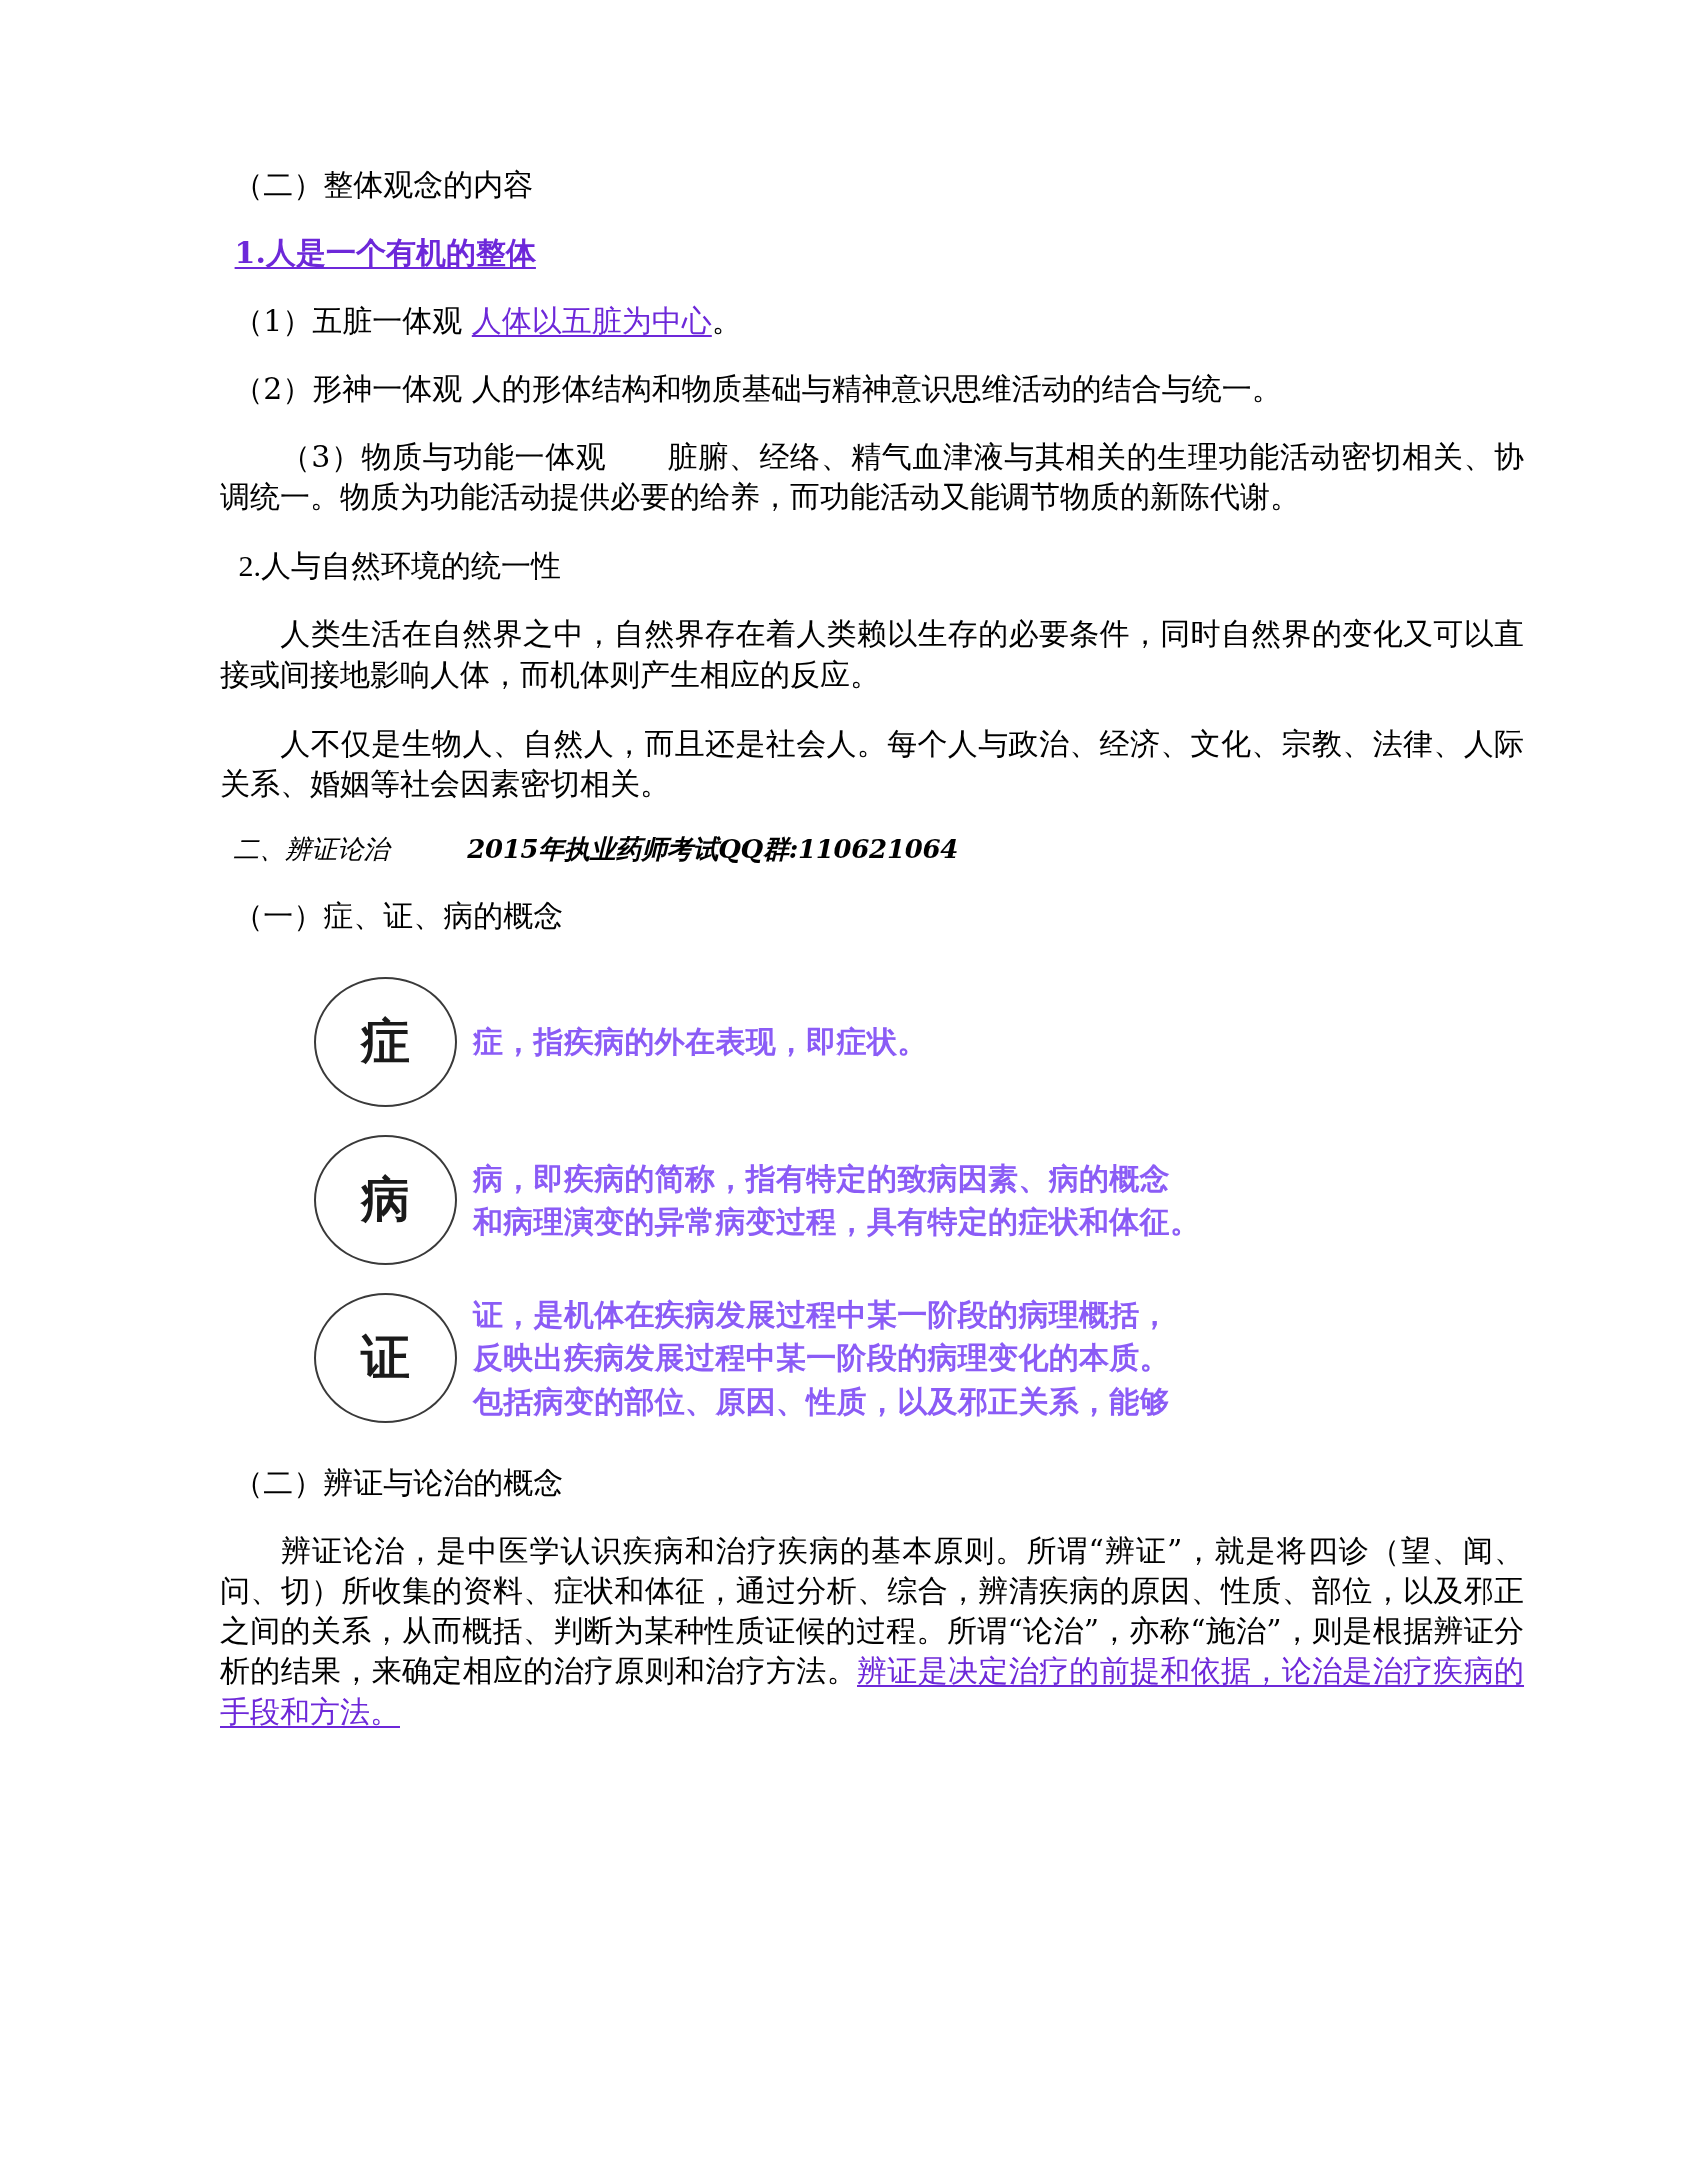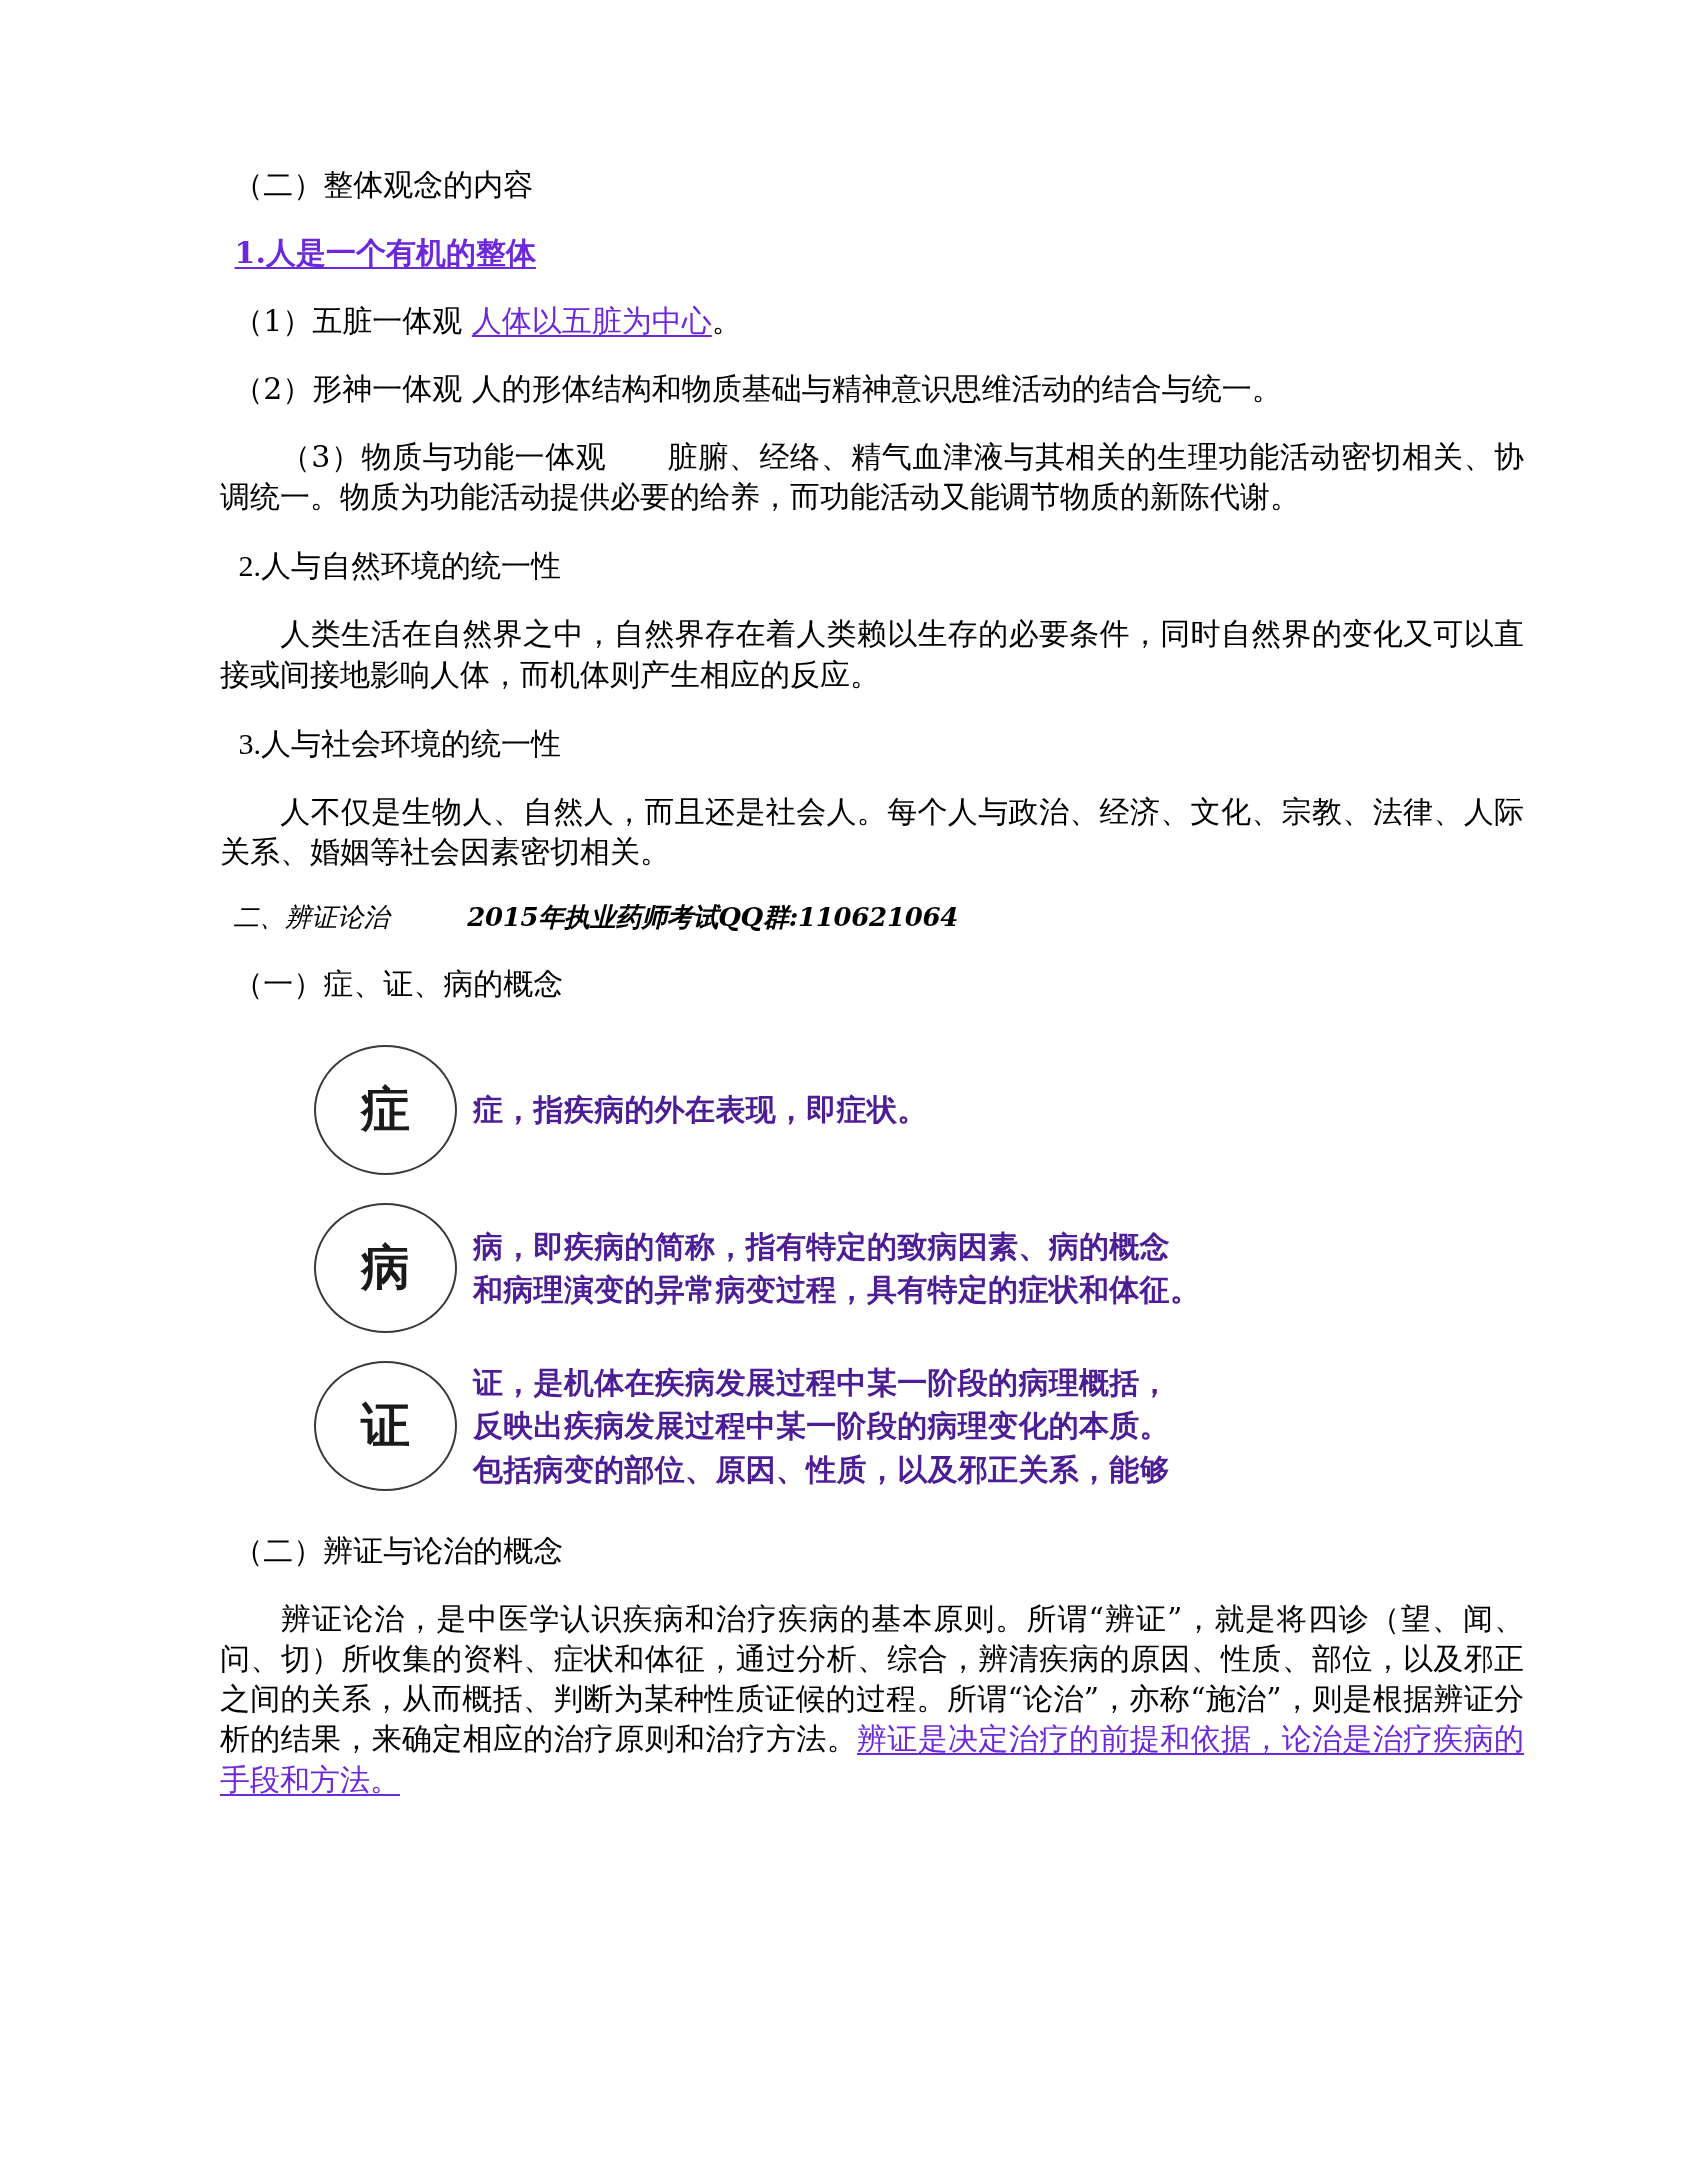--- a/index.html
+++ b/index.html
@@ -106,21 +106,21 @@
     font-weight: bold;
     color: #1a1a1a;
     line-height: 1;
     letter-spacing: 0;
   }
   .dg-text {
     font-family: "DejaVu Sans", "Liberation Sans", sans-serif;
     font-weight: bold;
     font-size: 30px;
     line-height: 1.44;
-    color: #4c1d95;
+    color: #8b5cf6;
     letter-spacing: 0.3px;
   }
   .dg-text div { white-space: nowrap; }
 
   .dg-row.r2 .dg-circle { margin-left: 94px; }
   .dg-row.r3 .dg-circle { margin-left: 94px; }
 </style>
 </head>
 <body>
 
@@ -134,21 +134,20 @@
     <p class="p-head"><span>（1）五脏一体观 </span><span class="red-u">人体以五脏为中心</span><span>。</span></p>
 
     <p class="p-head">（2）形神一体观 人的形体结构和物质基础与精神意识思维活动的结合与统一。</p>
 
     <p class="p-body"><span class="ind"></span><span>（3）物质与功能一体观　　脏腑、经络、精气血津液与其相关的生理功能活动密切相关、协调统一。物质为功能活动提供必要的给养，而功能活动又能调节物质的新陈代谢。</span></p>
 
     <p class="p-sub">2.人与自然环境的统一性</p>
 
     <p class="p-body"><span class="ind"></span><span>人类生活在自然界之中，自然界存在着人类赖以生存的必要条件，同时自然界的变化又可以直接或间接地影响人体，而机体则产生相应的反应。</span></p>
 
-    <p class="p-sub">3.人与社会环境的统一性</p>
 
     <p class="p-body"><span class="ind"></span><span>人不仅是生物人、自然人，而且还是社会人。每个人与政治、经济、文化、宗教、法律、人际关系、婚姻等社会因素密切相关。</span></p>
 
     <p class="section-two"><span>二、辨证论治</span><span>　　　</span><span class="qq">2015年执业药师考试QQ群:110621064</span></p>
 
     <p class="p-head">（一）症、证、病的概念</p>
 
     <div class="diagram">
 
       <div class="dg-row r1">

